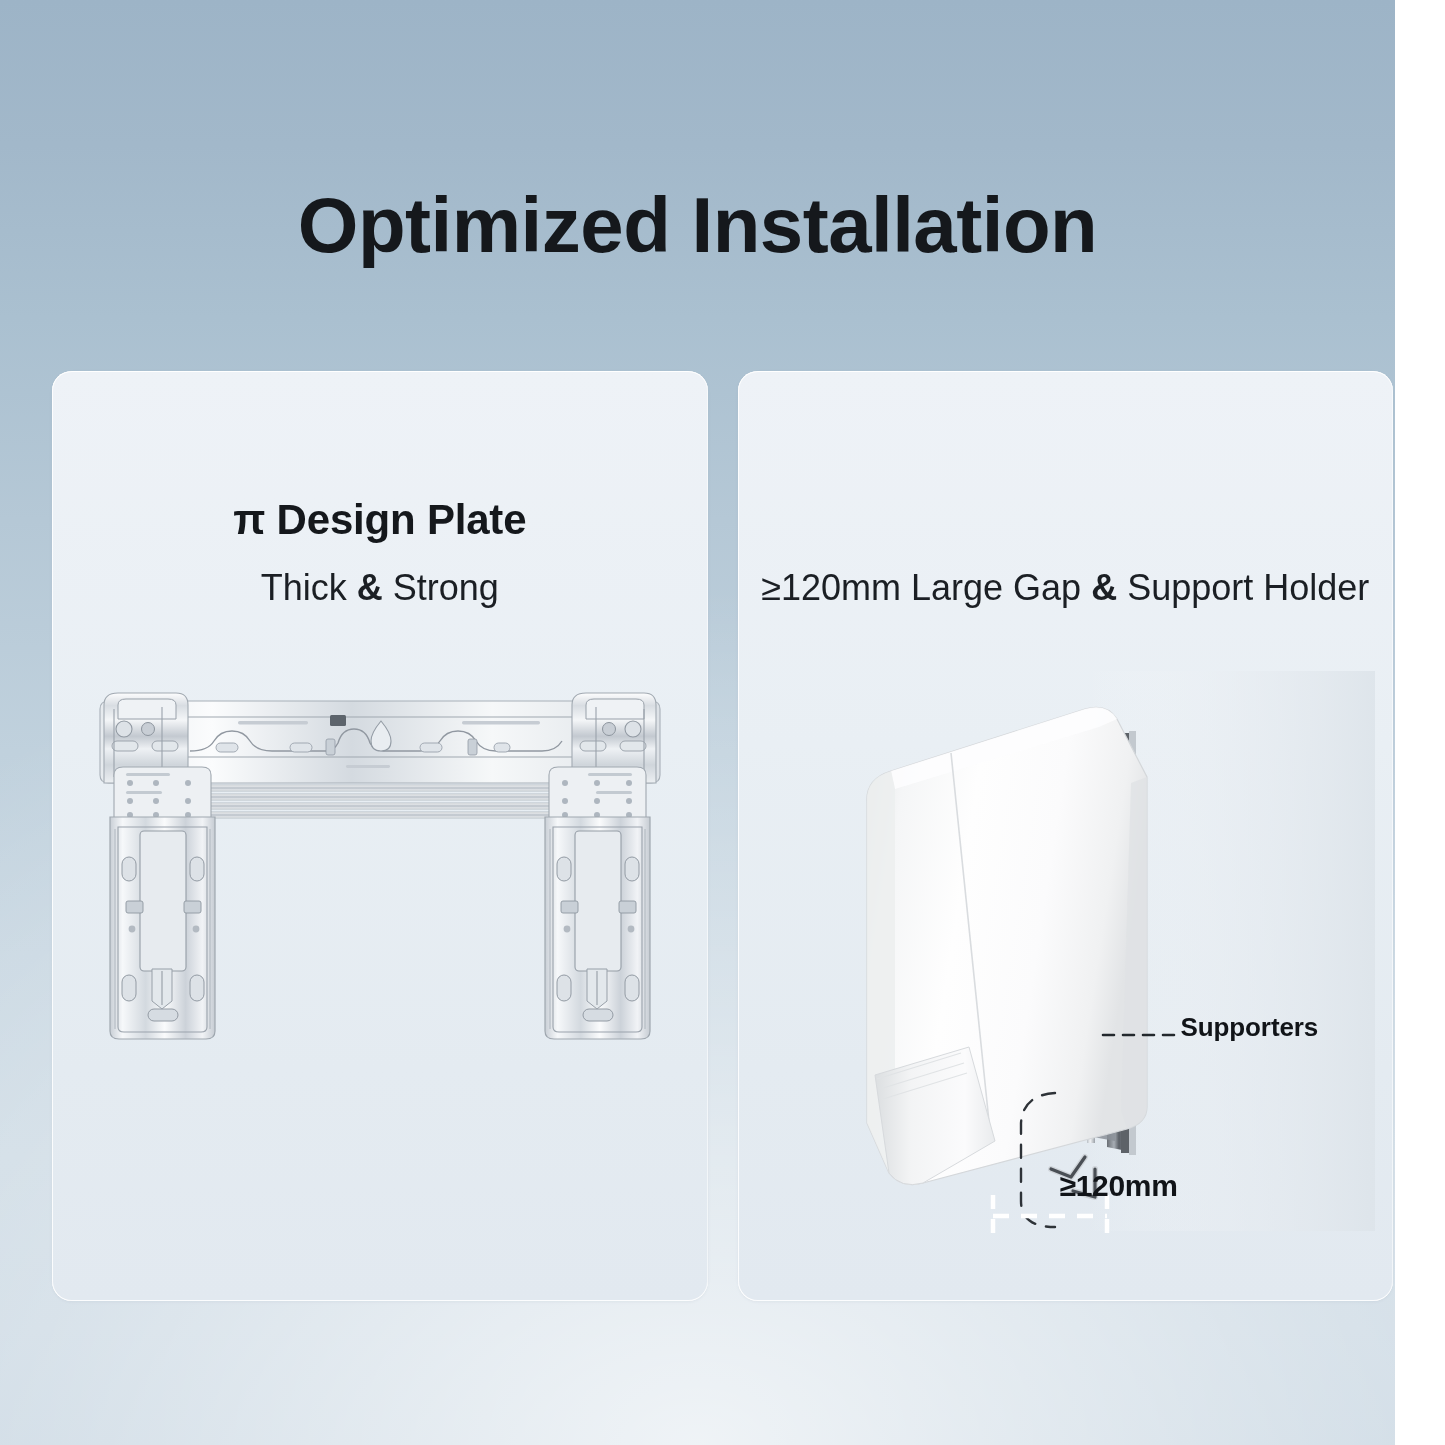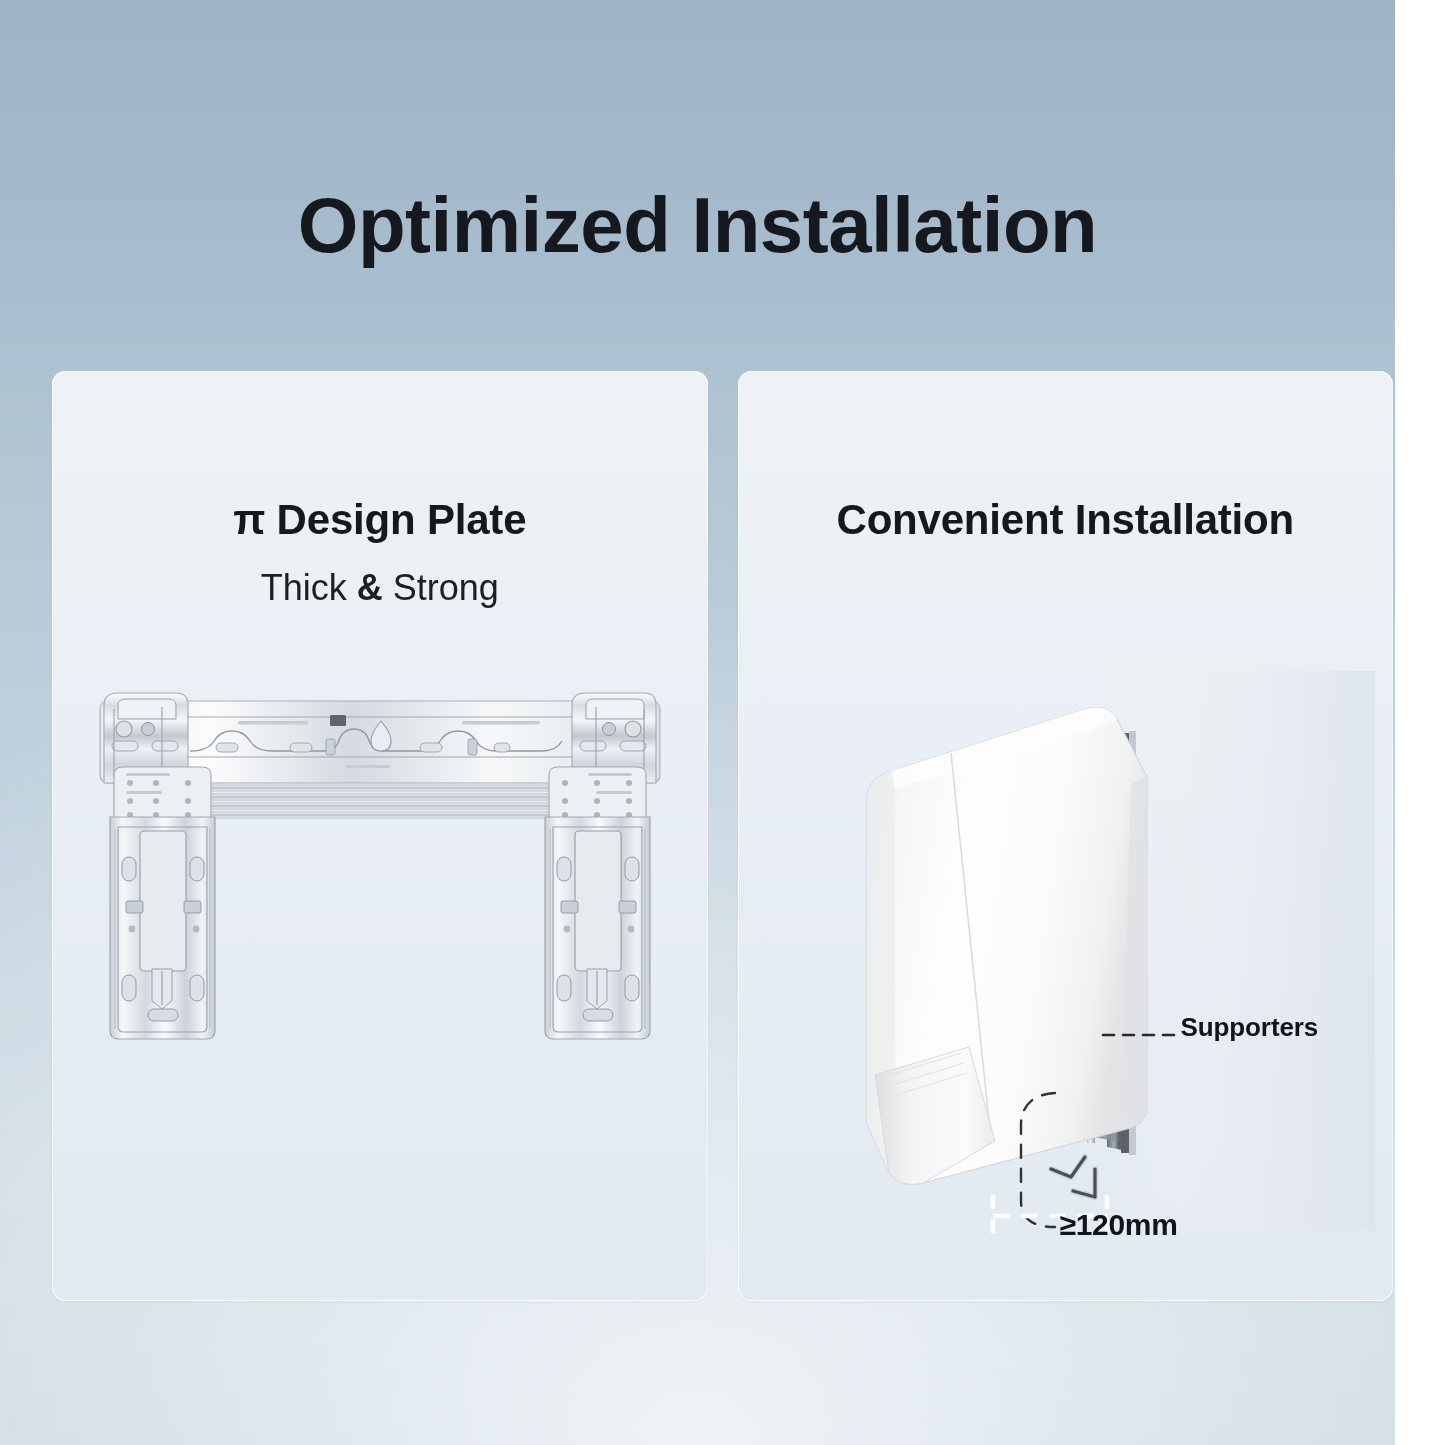--- a/index.html
+++ b/index.html
@@ -53,21 +53,21 @@
     left: 52px;
     top: 371px;
     width: 1341px;
     height: 930px;
     display: flex;
     gap: 30px;
   }
   .card {
     position: relative;
     flex: 1 1 0;
-    border-radius: 14px;
+    border-radius: 20px;
     overflow: hidden;
     background: linear-gradient(180deg, #eef2f7 0%, #e9eff4 40%, #e4ebf1 75%, #e2e9f0 100%);
     box-shadow:
       inset 0 1px 0 rgba(255,255,255,0.95),
       inset 1px 0 0 rgba(255,255,255,0.85),
       inset -1px 0 0 rgba(255,255,255,0.55),
       inset 0 -1px 0 rgba(255,255,255,0.9),
       0 1px 3px rgba(120,140,160,0.10);
   }
 
@@ -132,21 +132,20 @@
   }
   .callout-gap {
     position: absolute;
     left: 322px;
     top: 798px;
     font-size: 30px;
     font-weight: 700;
     letter-spacing: -0.3px;
     color: #111418;
     white-space: nowrap;
-    margin-top: 39px;
   }
 </style>
 </head>
 <body>
 
 <div class="stage">
 
   <div class="page-title">Optimized Installation</div>
 
   <div class="cards">
@@ -332,22 +331,24 @@
             <path d="M497 290 L517 290 L517 322 L507 330 L497 322 Z" fill="#e3e8ec" stroke="#979fa8" stroke-width="1"></path>
             <path d="M507 292 L507 326" stroke="#8d959e" stroke-width="1"></path>
             <path d="M460 150 L460 350 M555 150 L555 350" stroke="#aeb6be" stroke-width="1"></path>
           </g>
         </svg>
       </div>
     </div>
 
     <div class="card">
 
-      <div class="card-heading">Convenient Installation</div>
-
+
+      <div class="card-sub">
+        <span>≥120mm Large Gap </span><span class="amp">&amp;</span><span> Support Holder</span>
+      </div>
 
       <div class="unit-wrap">
         <svg class="unit-svg" viewBox="0 0 620 560">
           <defs>
             <linearGradient id="wallShade" x1="0" y1="0" x2="1" y2="0">
               <stop offset="0%" stop-color="#f7f9fb" stop-opacity="0"></stop>
               <stop offset="55%" stop-color="#e7ecf1" stop-opacity="0.55"></stop>
               <stop offset="100%" stop-color="#dde4ea" stop-opacity="0.9"></stop>
             </linearGradient>
             <linearGradient id="bodyGrad" x1="0.05" y1="0" x2="1" y2="0.25">

